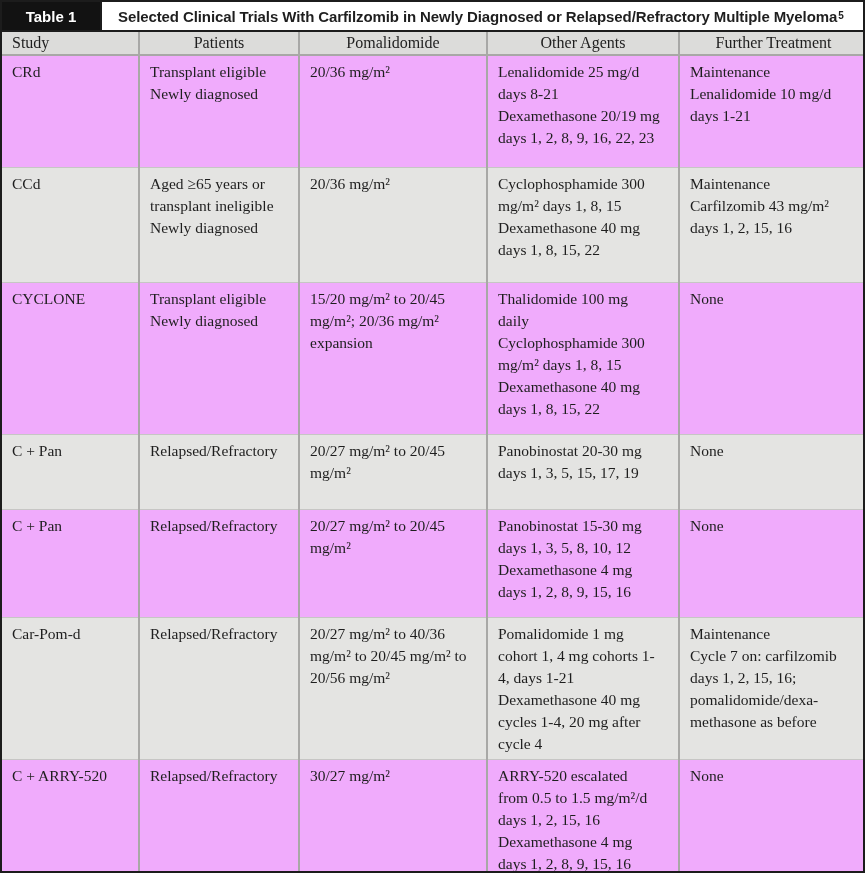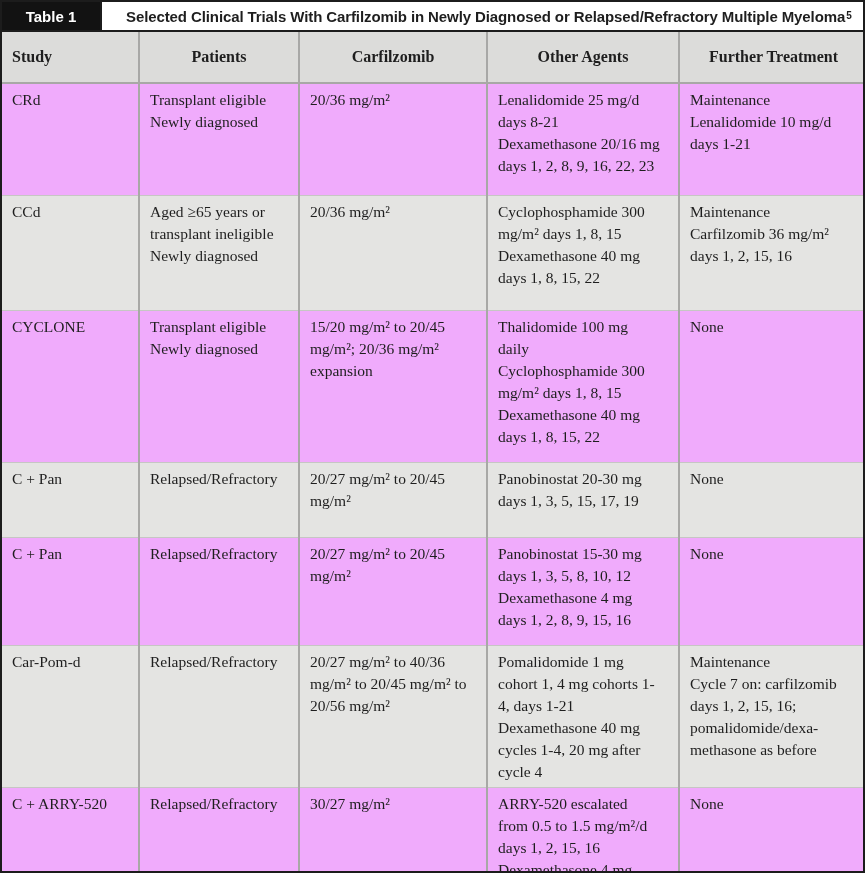--- a/index.html
+++ b/index.html
@@ -27,36 +27,36 @@
   }
   .title-tag{
     background:var(--tag_bg);color:#fff;
     font-weight:bold;font-size:15px;
     display:flex;align-items:center;justify-content:center;
     width:100px;flex:0 0 100px;
     border-right:2px solid var(--outer_border);
   }
   .title-text{
     display:flex;align-items:center;
-    padding-left:24px;
+    padding-left:16px;
     font-weight:bold;font-size:15px;letter-spacing:-0.1px;text-align:right;
   }
   .title-text sup{font-size:10px;line-height:0;margin-left:1px;}
   
   table{
     width:100%;border-collapse:collapse;table-layout:fixed;
   }
   thead th{
     background:var(--header_bg);
-    font-size:16px;font-weight:700;
+    font-size:16px;font-weight:400;
     height:16px;vertical-align:middle;
     text-align:center;
     border-right:2px solid var(--cell_vline);
     border-bottom:2px solid var(--cell_vline);
-    padding:16px 6px;
+    padding:2px 6px;
   }
   thead th:first-child{text-align:left;padding-left:10px;}
   thead th:last-child{border-right:none;}
   tbody td{
     vertical-align:top;
     font-size:15.5px;line-height:22px;
     padding:5px 18px 4px 10px;
     border-right:2px solid var(--cell_vline);
     border-bottom:1px solid var(--cell_hline);
     background:transparent;
@@ -85,40 +85,40 @@
       <col style="width:137px">
       <col style="width:160px">
       <col style="width:188px">
       <col style="width:192px">
       <col style="width:188px">
     </colgroup>
     <thead>
       <tr>
         <th>Study</th>
         <th>Patients</th>
-        <th>Carfilzomib</th>
+        <th>Pomalidomide</th>
         <th>Other Agents</th>
         <th>Further Treatment</th>
       </tr>
     </thead>
     <tbody>
         <tr style="height: 112px;">
           <td>
             <div>CRd</div>
           </td>
           <td>
             <div>Transplant eligible</div>
             <div>Newly diagnosed</div>
           </td>
           <td>
             <div>20/36 mg/m²</div>
           </td>
           <td>
             <div>Lenalidomide 25 mg/d days 8-21</div>
-            <div>Dexamethasone 20/16 mg days 1, 2, 8, 9, 16, 22, 23</div>
+            <div>Dexamethasone 20/19 mg days 1, 2, 8, 9, 16, 22, 23</div>
           </td>
           <td>
             <div class="bold">Maintenance</div>
             <div>Lenalidomide 10 mg/d days 1-21</div>
           </td>
         </tr>
         <tr style="height: 115px;">
           <td>
             <div>CCd</div>
           </td>
@@ -128,21 +128,21 @@
           </td>
           <td>
             <div>20/36 mg/m²</div>
           </td>
           <td>
             <div>Cyclophosphamide 300 mg/m² days 1, 8, 15</div>
             <div>Dexamethasone 40 mg days 1, 8, 15, 22</div>
           </td>
           <td>
             <div class="bold">Maintenance</div>
-            <div>Carfilzomib 36 mg/m² days 1, 2, 15, 16</div>
+            <div>Carfilzomib 43 mg/m² days 1, 2, 15, 16</div>
           </td>
         </tr>
         <tr style="height: 152px;">
           <td>
             <div>CYCLONE</div>
           </td>
           <td>
             <div>Transplant eligible</div>
             <div>Newly diagnosed</div>
           </td>

